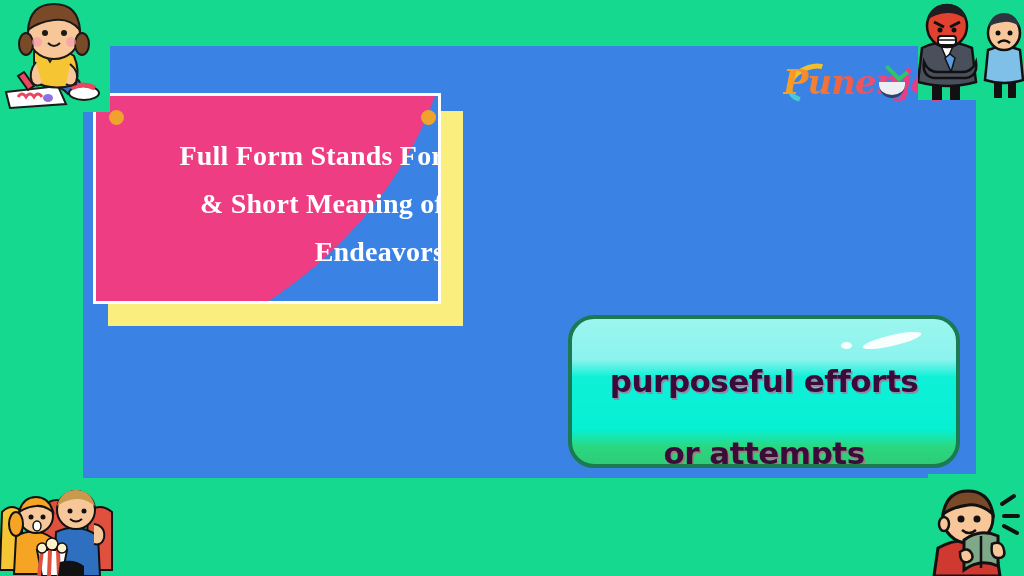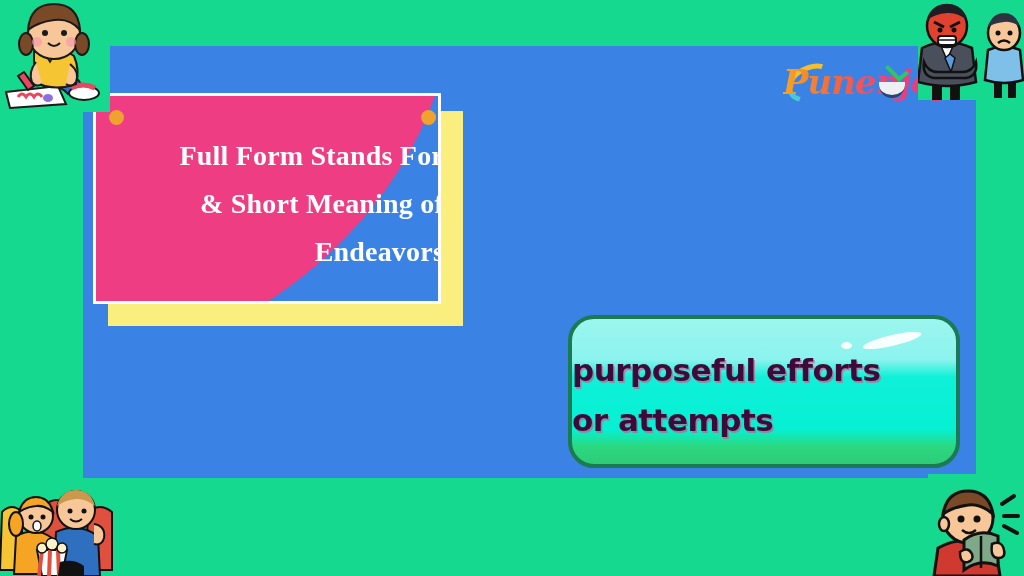--- a/index.html
+++ b/index.html
@@ -126,26 +126,26 @@
     height: 7px;
     border-radius: 50%;
     background: #FFFFFF;
     opacity: 0.92;
   }
   #meaning-text {
     position: absolute;
     left: 0;
     top: 26px;
     width: 100%;
-    text-align: left;
+    text-align: center;
     color: #3D0B3A;
     font-family: "DejaVu Sans", "Liberation Sans", sans-serif;
     font-size: 31px;
     font-weight: bold;
-    line-height: 50px;
+    line-height: 72px;
     letter-spacing: -0.5px;
     white-space: pre-line;
     text-shadow: 1.5px 1.5px 0 rgba(238,61,130,0.55);
   }
 
   
   #brand-logo {
     position: absolute;
     left: 783px;
     top: 62px;

